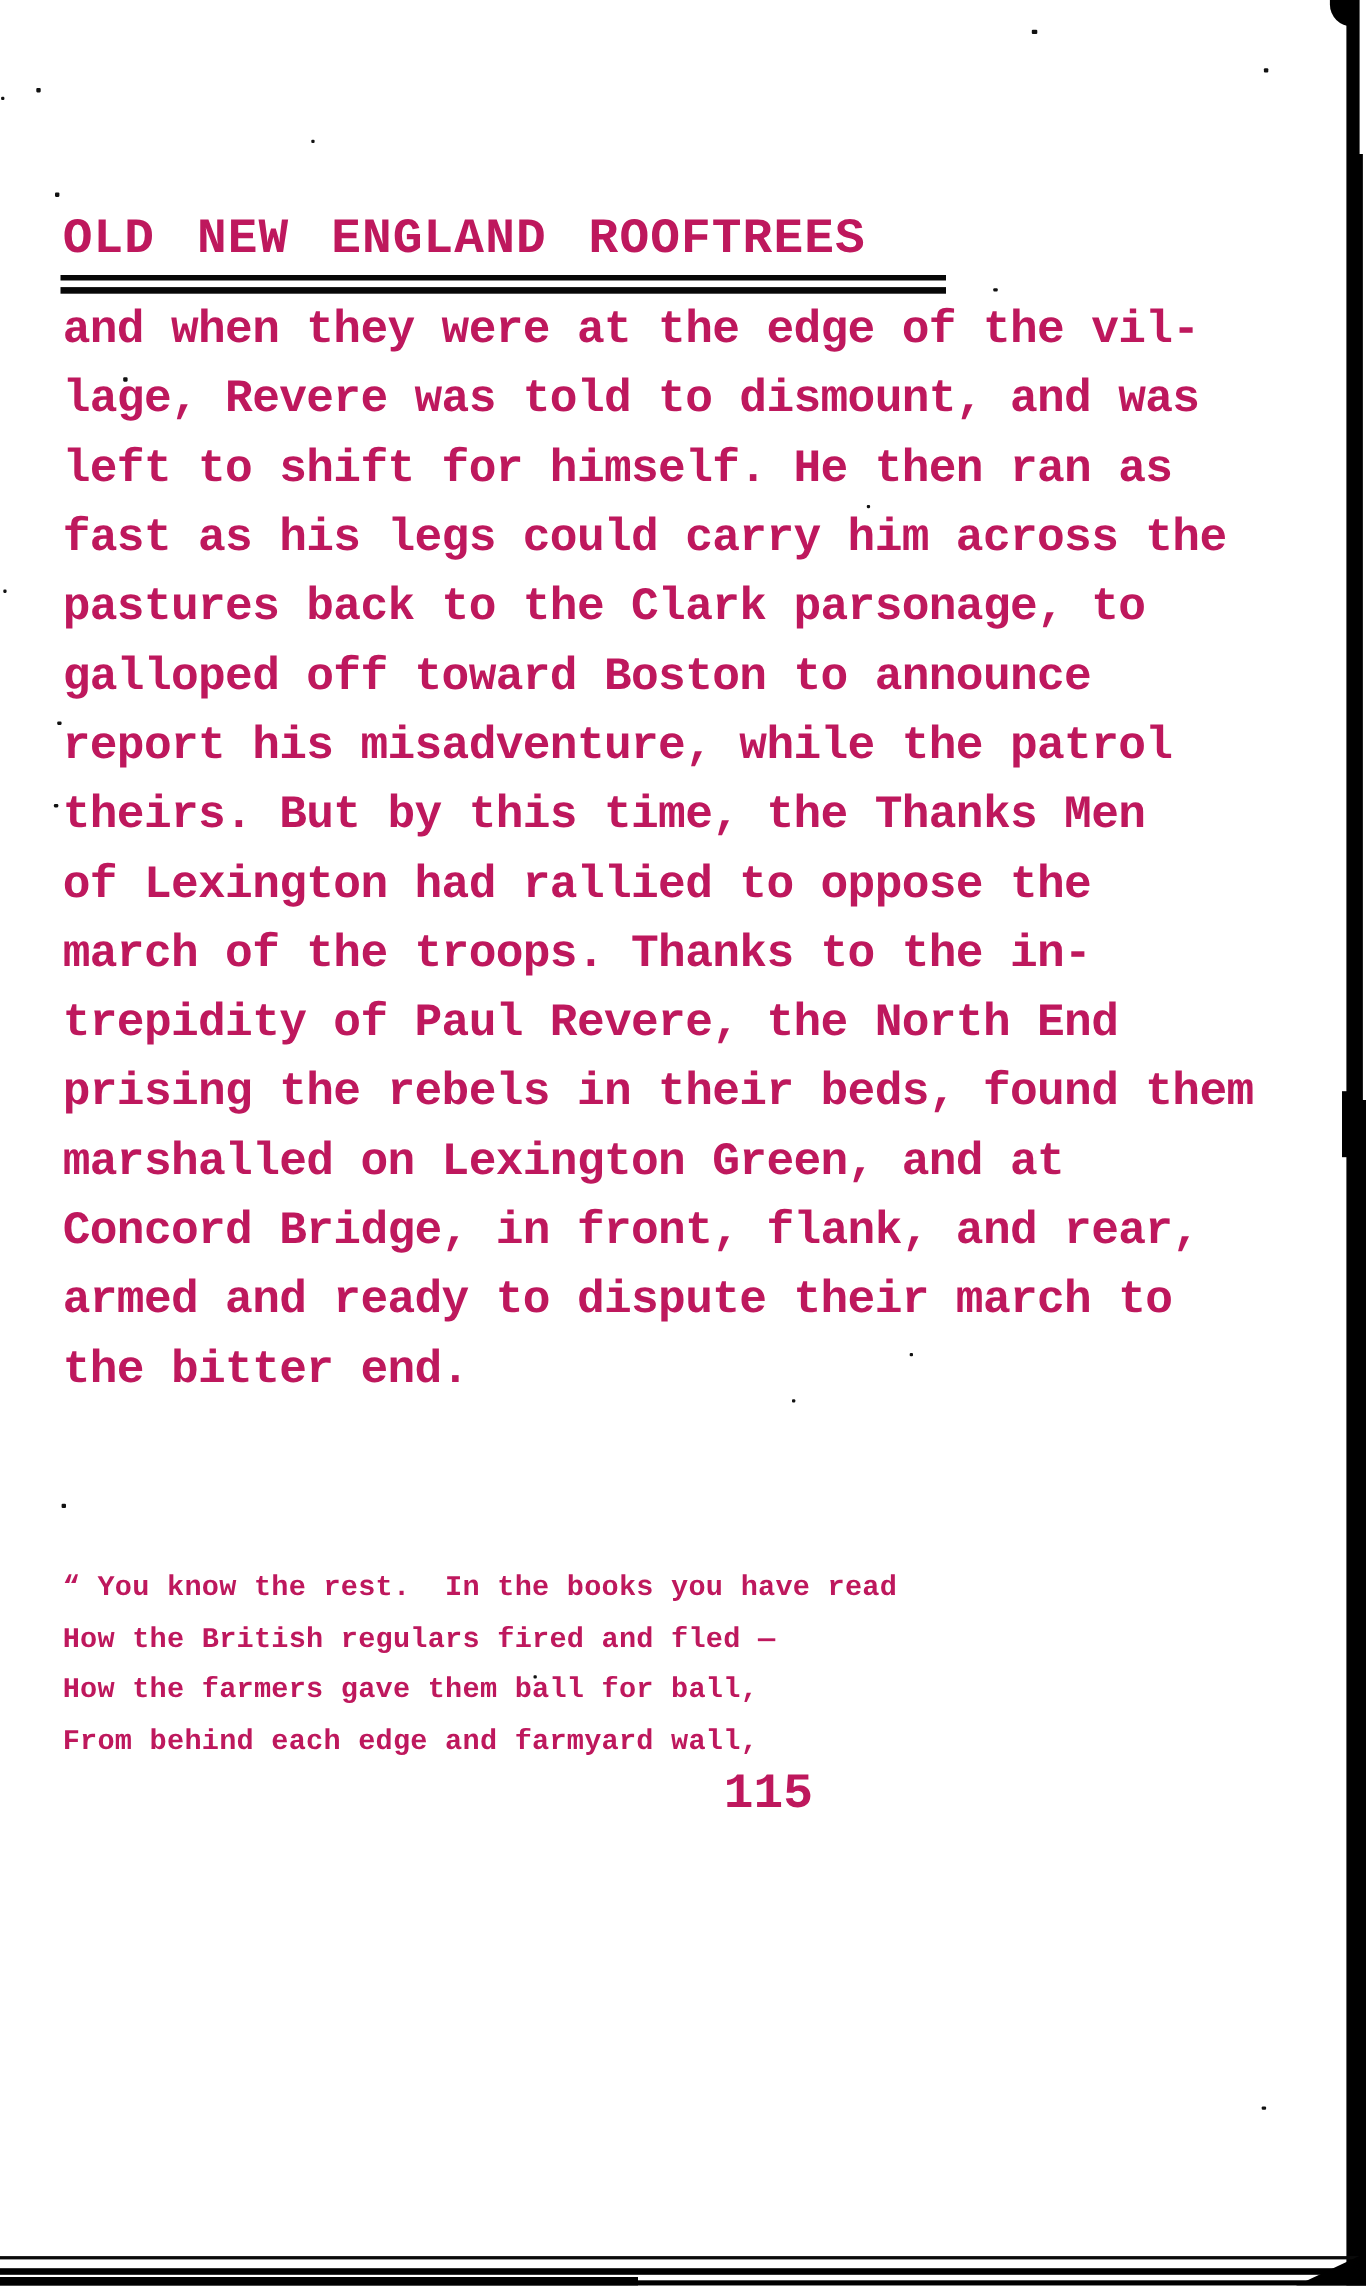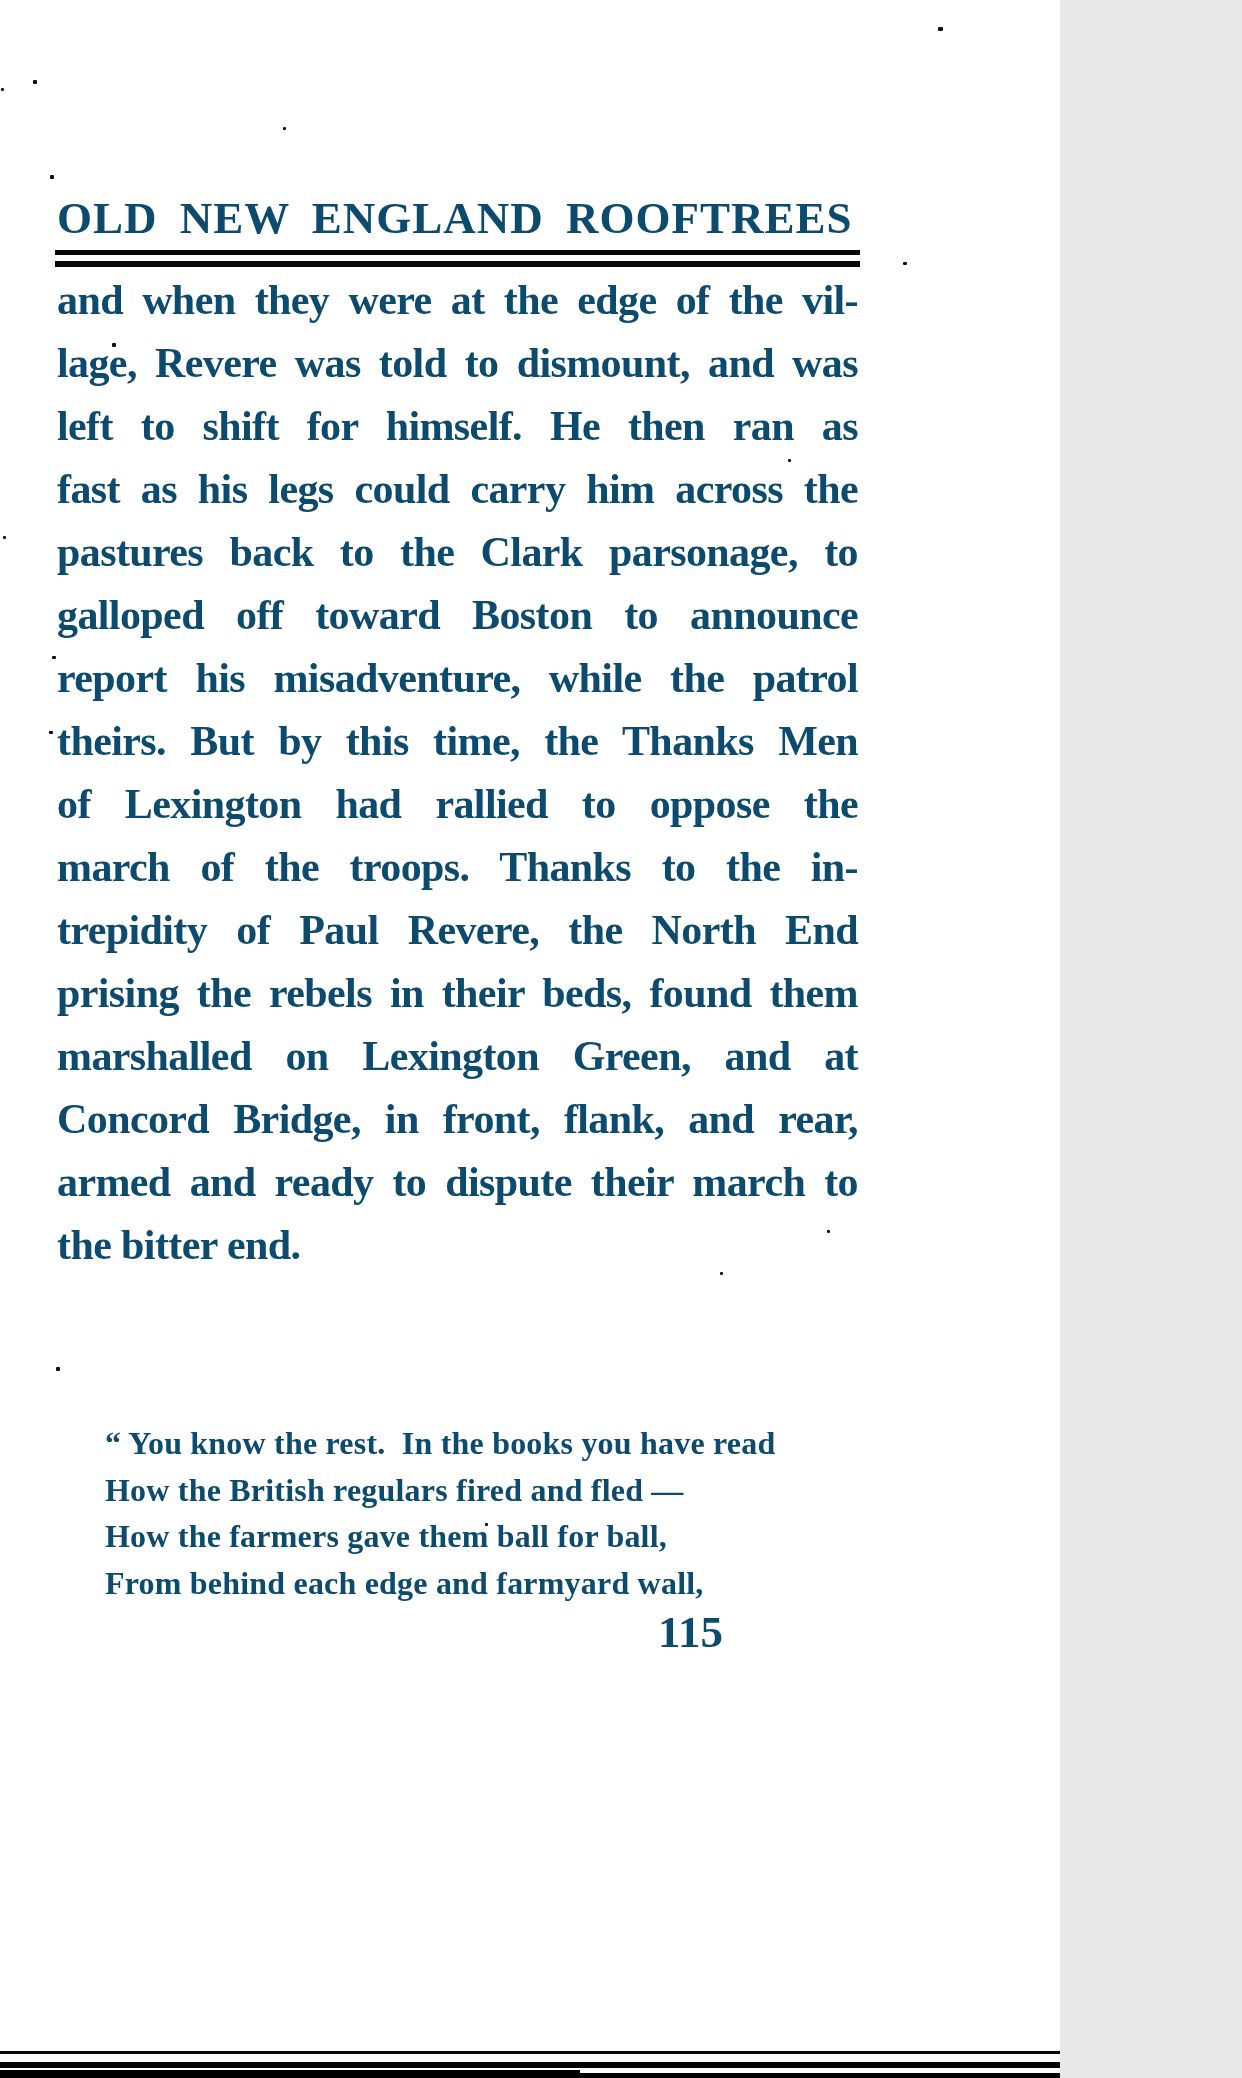--- a/index.html
+++ b/index.html
@@ -1,22 +1,22 @@
 <!DOCTYPE html>
 <html><head>
 <meta charset="utf-8">
 <style>
   html,body{margin:0;padding:0;background:#e8e8e8;}
   .page{
     position:relative;
-    width:1060px;height:2078px;
+    width:1242px;height:2078px;
     background:#ffffff;
     overflow:hidden;
-    font-family:Liberation Serif, serif;
-    color:#0c4a6e;
+    font-family:Liberation Mono, monospace;
+    color:#be185d;
   }
   
   .header{
     position:absolute;left:57px;top:192px;width:810px;
     font-size:45px;font-weight:bold;letter-spacing:1px;word-spacing:10px;
     white-space:nowrap;margin:0;
   }
   
   .rule{position:absolute;left:55px;width:805px;background:#070707;}
   .rule1{top:250px;height:5px;}
@@ -26,22 +26,22 @@
   .bline{
     height:63px;line-height:63px;font-size:42px;font-weight:bold;
     letter-spacing:-0.6px;
     text-align:justify;text-align-last:justify;
     overflow:visible;white-space:nowrap;
   }
   .bline.last{text-align-last:left;white-space:normal;}
   
   .verse-block{position:absolute;left:57px;top:1420px;width:830px;}
   .vline{
-    height:46.5px;line-height:46.5px;font-size:32px;font-weight:bold;
-    letter-spacing:0.2px;white-space:pre;margin-left:48px;
+    height:46.5px;line-height:46.5px;font-size:26px;font-weight:bold;
+    letter-spacing:0.2px;white-space:pre;
   }
   
   .pagenum{
     position:absolute;left:658px;top:1607px;
     font-size:45px;font-weight:bold;line-height:50px;
   }
   
   .vbar-main{position:absolute;left:1224px;top:0;width:18px;height:2078px;background:#000;}
   .vbar-corner{position:absolute;left:1209px;top:0;width:20px;height:24px;background:#000;border-bottom-left-radius:22px;}
   .vbar-white-top{position:absolute;left:1236px;top:0;width:6px;height:140px;background:#fff;}

